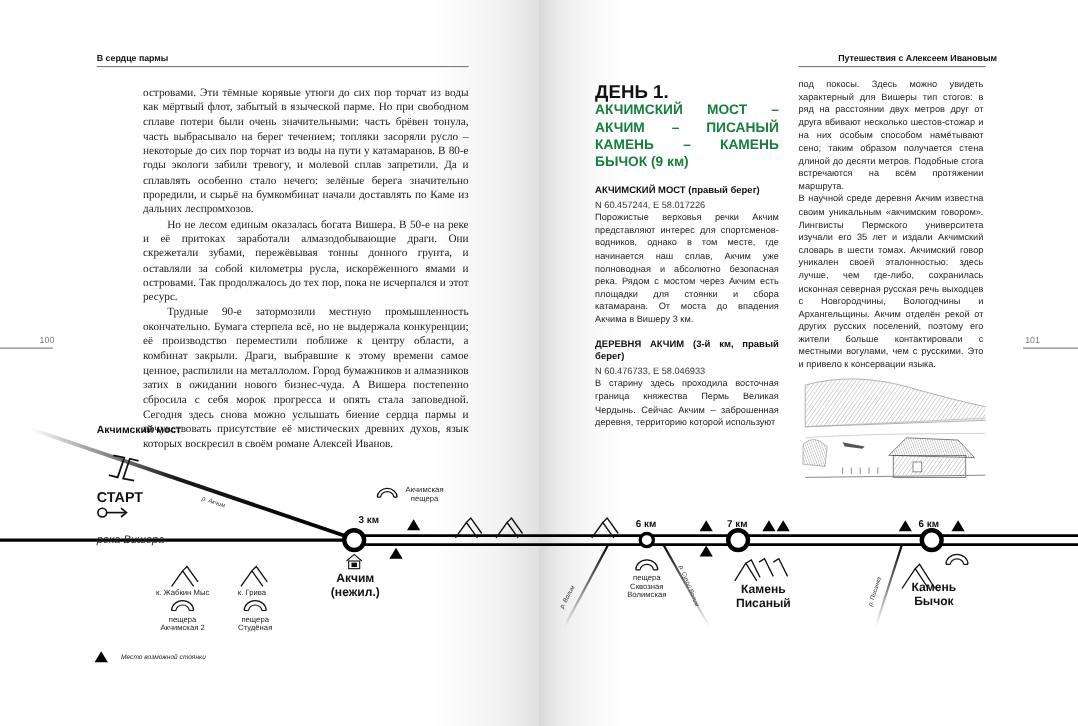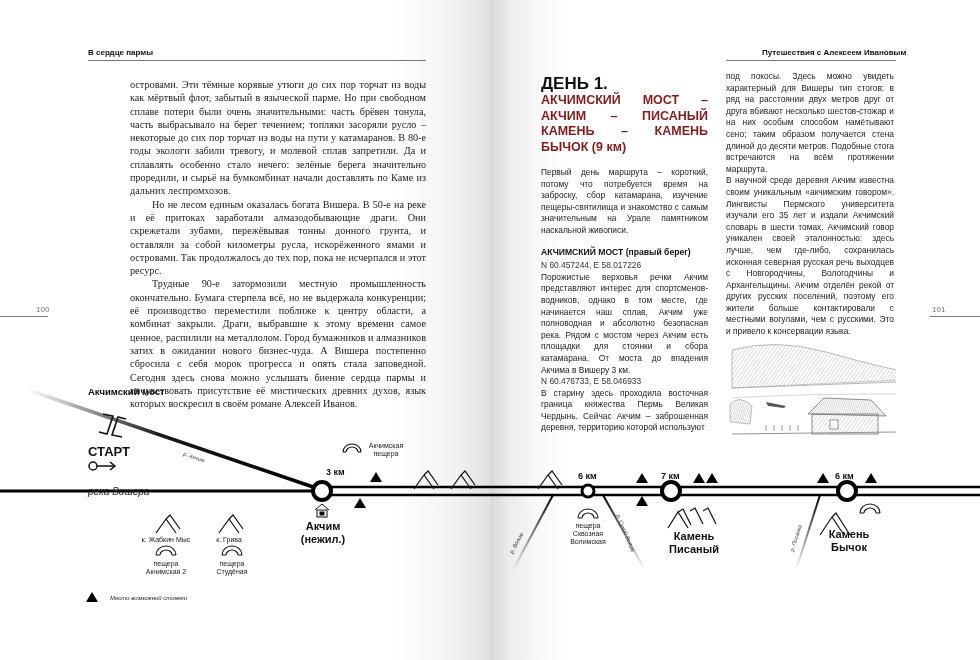--- a/index.html
+++ b/index.html
@@ -15,21 +15,21 @@
   .page-num { position: absolute; top: 305px; font-size: 8px; color: #777; }
   .page-num-rule { position: absolute; top: 316px; height: 1px; background: #777; }
 
   .serif-body { position: absolute; left: 130px; top: 78px; width: 296px;
     font-family: "Liberation Serif", serif; font-size: 10.2px; line-height: 13.3px; text-align: justify; color: #222; }
   .serif-body p { margin: 0; }
   .serif-body p.indent { text-indent: 22px; }
 
   .col1 { position: absolute; left: 541px; top: 70px; width: 167px; font-size: 8.4px; line-height: 11.6px; color: #222; text-align: justify; }
   .day-title { font-size: 17px; font-weight: bold; line-height: 19px; color: #111; margin-top: 4px; }
-  .day-sub { font-size: 12.5px; font-weight: bold; line-height: 15.5px; color: #7f1d1d; margin-bottom: 12px; }
+  .day-sub { font-size: 12.5px; font-weight: bold; line-height: 15.5px; color: #15803d; margin-bottom: 12px; }
   .sec-h { font-weight: bold; font-size: 8.6px; color: #111; margin-top: 10px; margin-bottom: 2px; }
   .coords { color: #333; }
 
   .col2 { position: absolute; left: 726px; top: 71px; width: 168px; font-size: 8.4px; line-height: 11.6px; color: #222; text-align: justify; }
 
   .illustration { position: absolute; left: 726px; top: 336px; width: 170px; height: 102px; }
 
   .map { position: absolute; left: 0; top: 370px; width: 980px; height: 240px; }
   .map-label { position: absolute; font-size: 7px; color: #222; text-align: center; line-height: 8px; }
   .map-label.bold { font-weight: bold; color: #111; }
@@ -57,26 +57,26 @@
 
   <div class="page-right"></div>
   <div class="running-head" style="left:762px;">Путешествия с Алексеем Ивановым</div>
   <div class="running-rule" style="left:726px; width:170px;"></div>
   <div class="page-num" style="left:932px;">101</div>
   <div class="page-num-rule" style="left:930px; width:50px;"></div>
 
   <div class="col1">
     <div class="day-title">ДЕНЬ 1.</div>
     <div class="day-sub">АКЧИМСКИЙ МОСТ – АКЧИМ – ПИСАНЫЙ КАМЕНЬ – КАМЕНЬ БЫЧОК (9 км)</div>
-    <p>Первый день маршрута – короткий, потому что потребуется время на заброску, сбор катамарана, изучение пещеры-святилища и знакомство с самым значительным на Урале памятником наскальной живописи.</p>
 
     <div class="sec-h"><span>АКЧИМСКИЙ МОСТ</span><span> (правый берег)</span></div>
     <div class="coords">N 60.457244, E 58.017226</div>
     <p>Порожистые верховья речки Акчим представляют интерес для спортсменов-водников, однако в том месте, где начинается наш сплав, Акчим уже полноводная и абсолютно безопасная река. Рядом с мостом через Акчим есть площадки для стоянки и сбора катамарана. От моста до впадения Акчима в Вишеру 3 км.</p>
 
+    <div class="sec-h"><span>ДЕРЕВНЯ АКЧИМ</span><span> (3-й км, правый берег)</span></div>
     <div class="coords">N 60.476733, E 58.046933</div>
     <p>В старину здесь проходила восточная граница княжества Пермь Великая Чердынь. Сейчас Акчим – заброшенная деревня, территорию которой используют</p>
   </div>
 
   <div class="col2">
     <p>под покосы. Здесь можно увидеть характерный для Вишеры тип стогов: в ряд на расстоянии двух метров друг от друга вбивают несколько шестов-стожар и на них особым способом намётывают сено; таким образом получается стена длиной до десяти метров. Подобные стога встречаются на всём протяжении маршрута.</p>
     <p>В научной среде деревня Акчим известна своим уникальным «акчимским говором». Лингвисты Пермского университета изучали его 35 лет и издали Акчимский словарь в шести томах. Акчимский говор уникален своей эталонностью: здесь лучше, чем где-либо, сохранилась исконная северная русская речь выходцев с Новгородчины, Вологодчины и Архангельщины. Акчим отделён рекой от других русских поселений, поэтому его жители больше контактировали с местными вогулами, чем с русскими. Это и привело к консервации языка.</p>
   </div>
 
   <svg class="illustration" viewBox="0 0 170 102">

